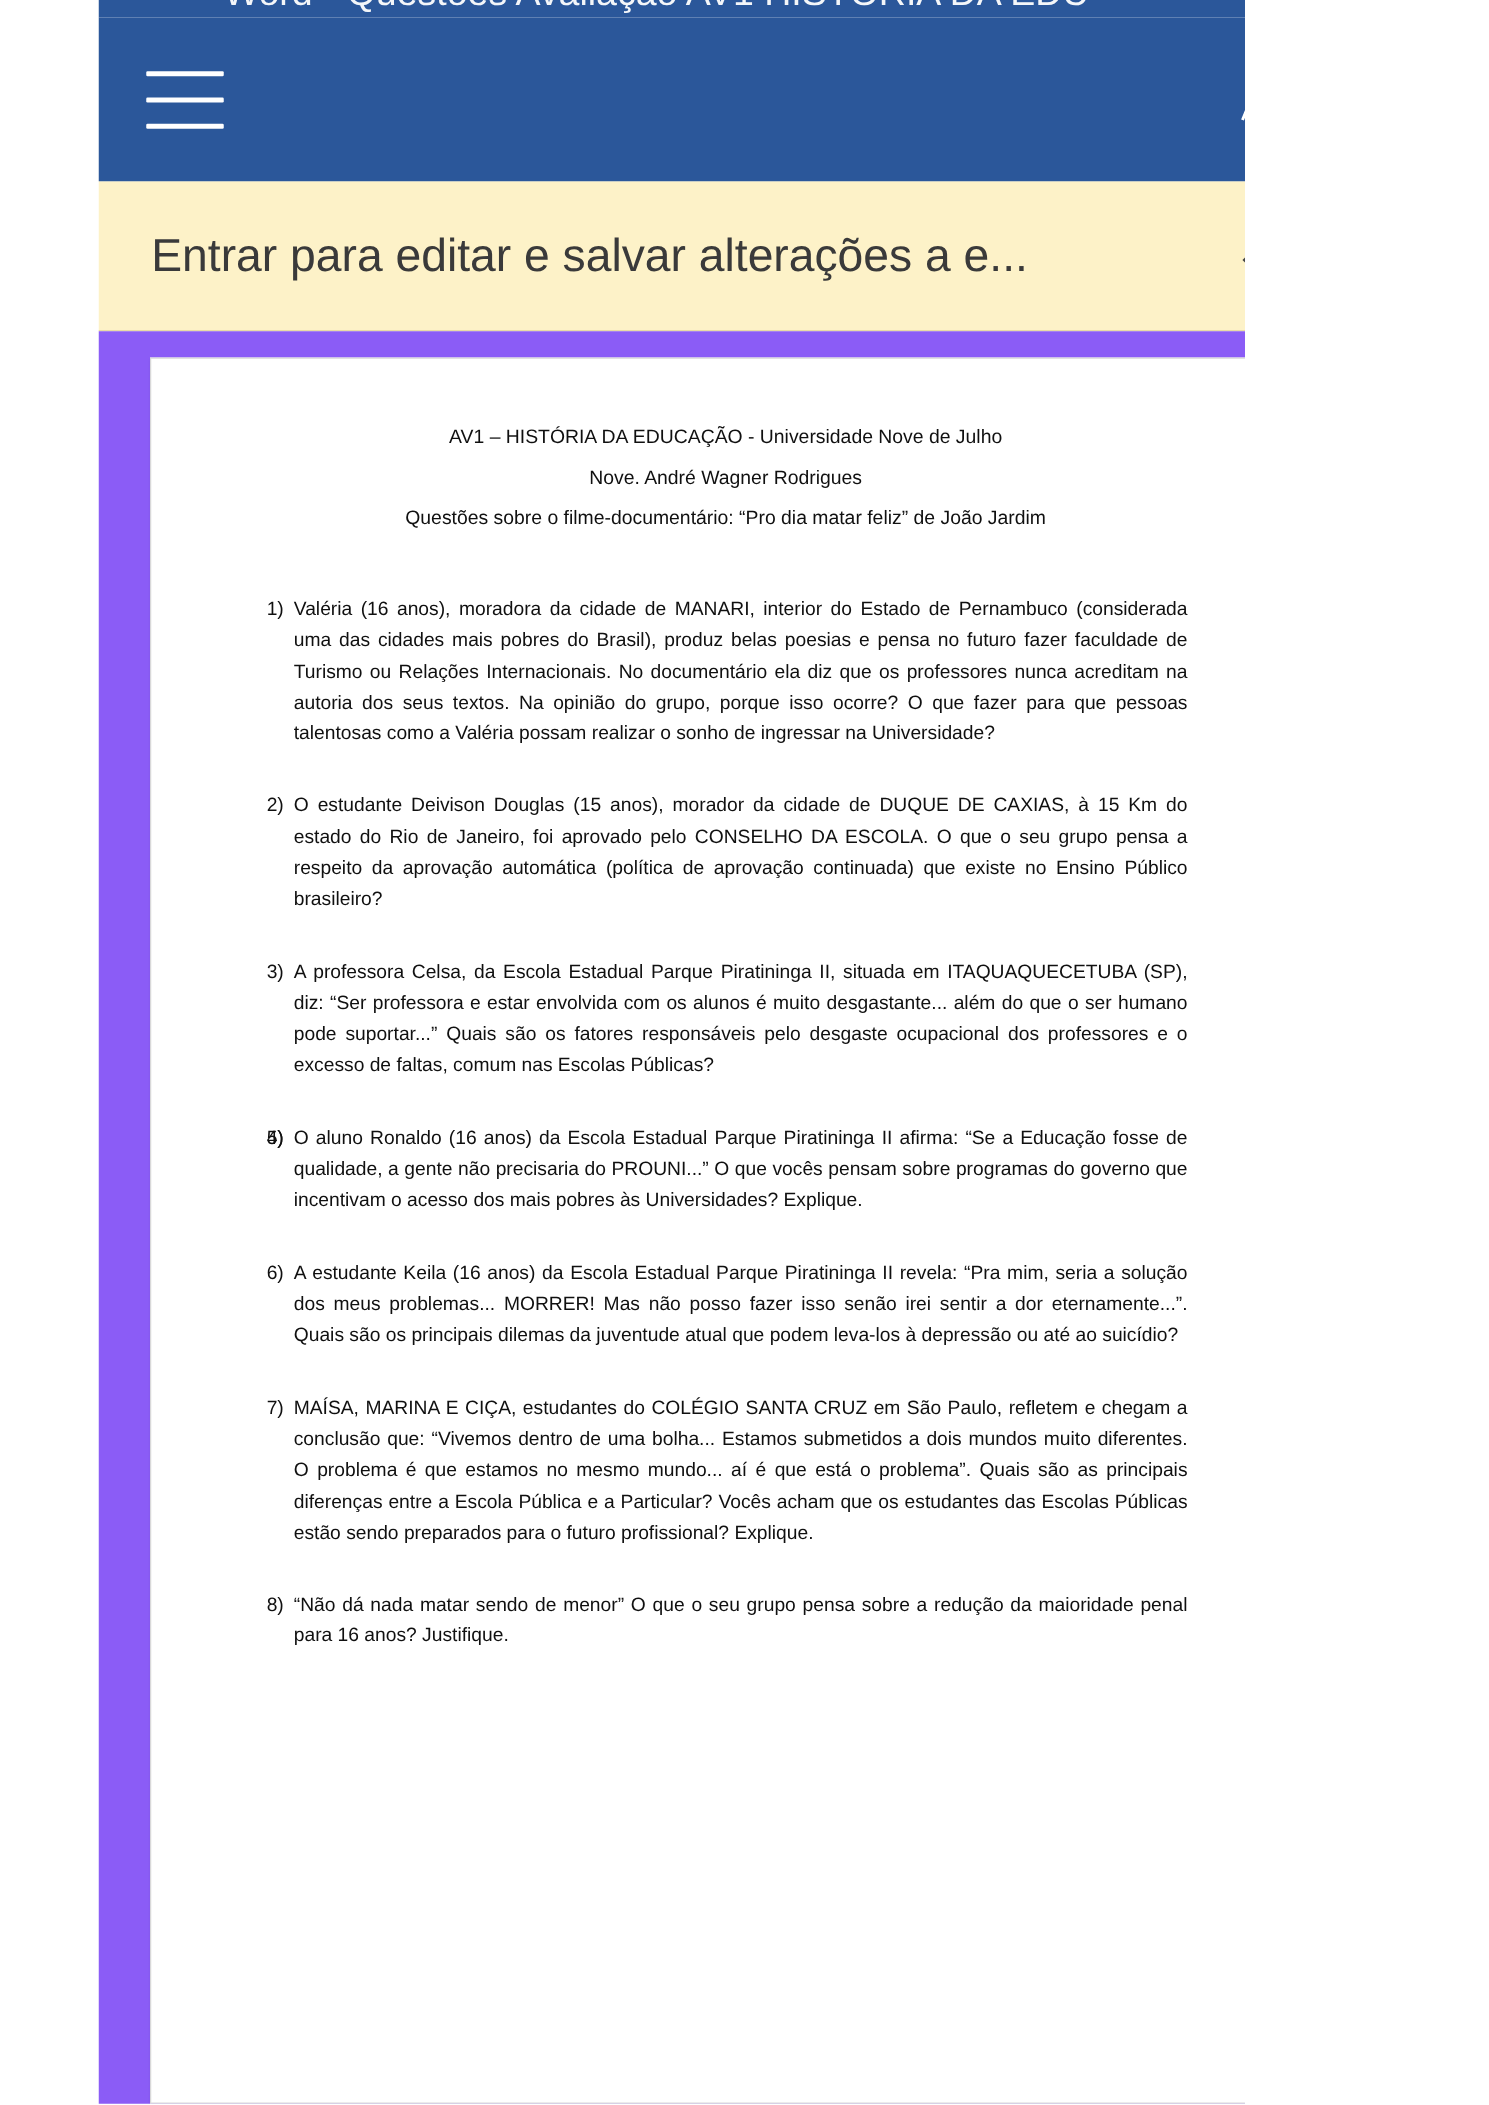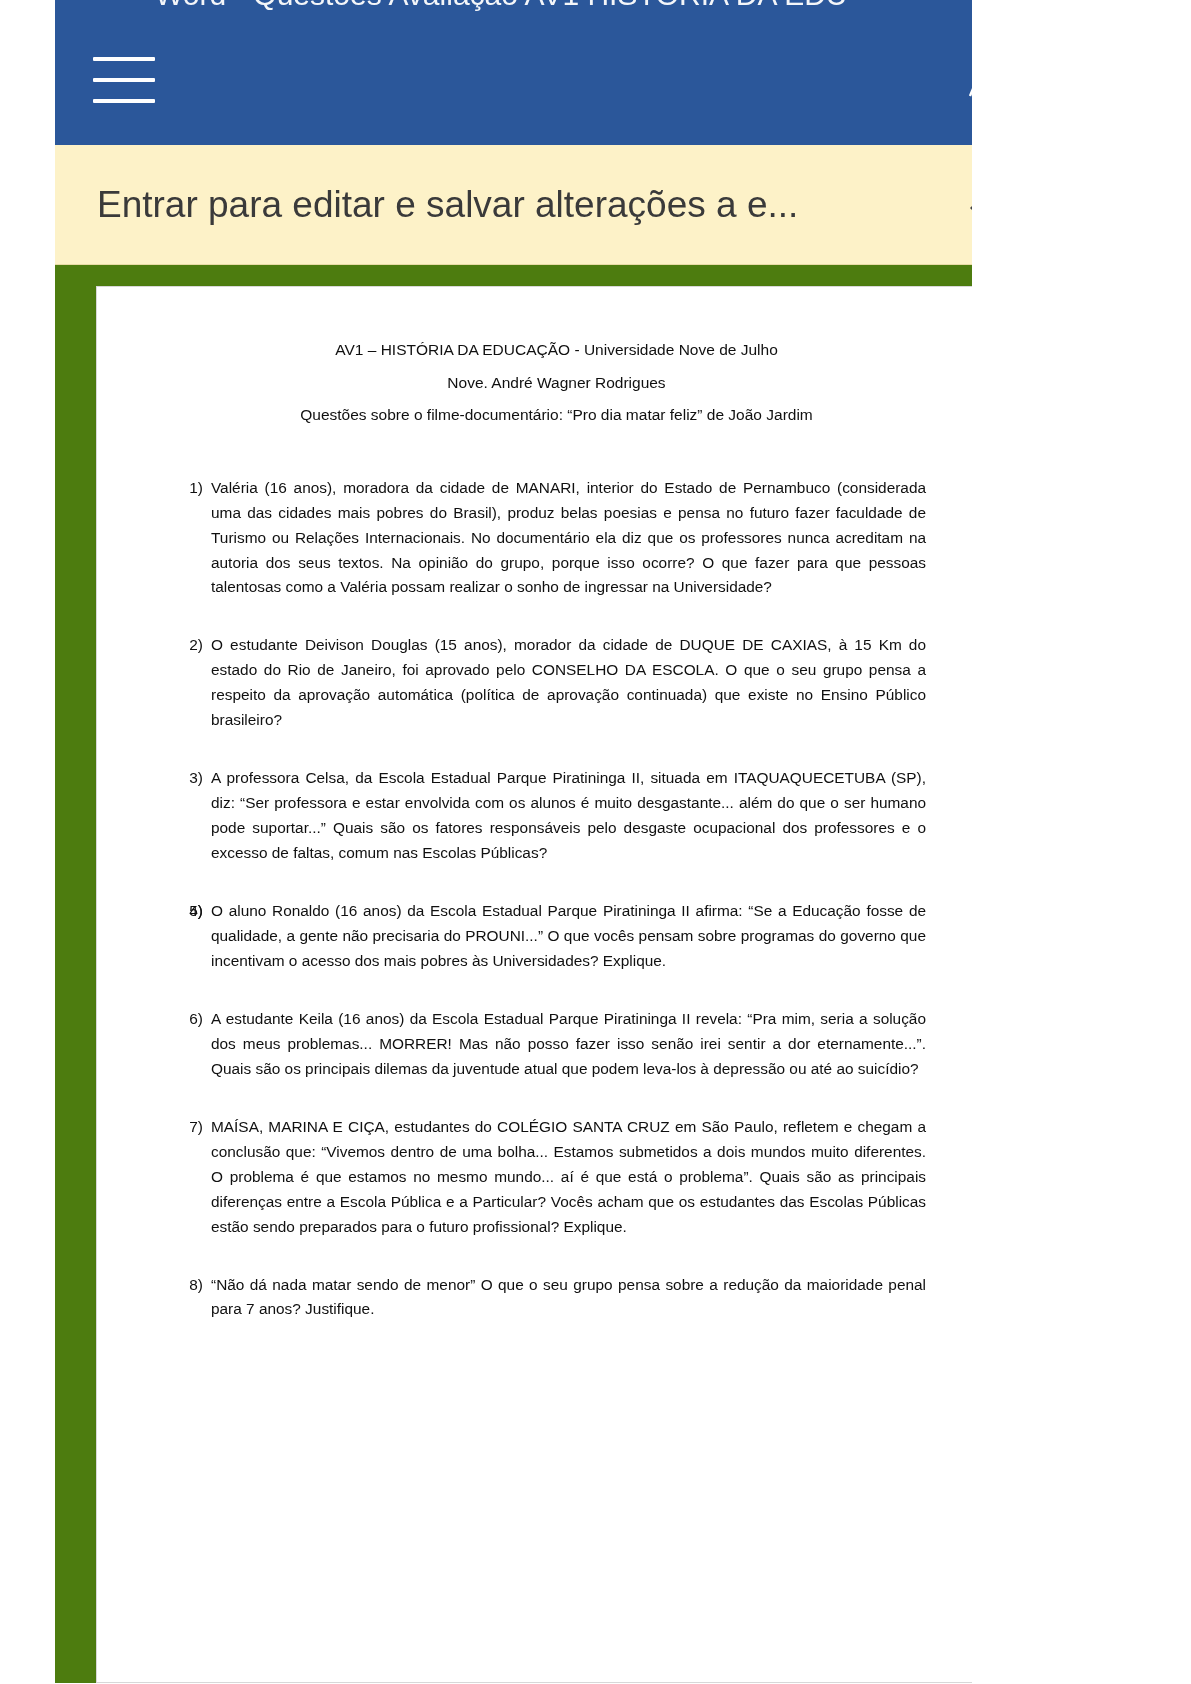--- a/index.html
+++ b/index.html
@@ -8,20 +8,21 @@
     padding: 0;
     background: #ffffff;
     font-family: "Liberation Sans", sans-serif;
   }
   #page {
     position: relative;
     width: 972px;
     height: 1684px;
     background: #ffffff;
     overflow: hidden;
+    margin-left: 24px;
   }
 
   
   .gutter-left {
     position: absolute;
     top: 0; left: 0;
     width: 55px; height: 1684px;
     background: #ffffff;
   }
   .gutter-right {
@@ -119,21 +120,21 @@
     top: 10px;
     width: 30px;
     height: 30px;
     border-right: 4px solid #444;
     border-bottom: 4px solid #444;
     transform: rotate(45deg);
   }
 
   
   .doc-area {
-    background: #4d7c0f;
+    background: #8b5cf6;
     padding: 21px 41px 0 41px;
     height: calc(1684px - 14px - 131px - 121px);
     overflow: hidden;
   }
   .page-sheet {
     background: #ffffff;
     border: 1px solid #d8d8d8;
     box-shadow: 0 1px 2px rgba(0,0,0,.07);
     height: 100%;
     padding: 47px 62px 0 62px;
@@ -239,21 +240,21 @@
           <li>
             <span class="num">6)</span>
             <span>A estudante Keila (16 anos) da Escola Estadual Parque Piratininga II revela: “Pra mim, seria a solução dos meus problemas... MORRER! Mas não posso fazer isso senão irei sentir a dor eternamente...”. Quais são os principais dilemas da juventude atual que podem leva-los à depressão ou até ao suicídio?</span>
           </li>
           <li>
             <span class="num">7)</span>
             <span>MAÍSA, MARINA E CIÇA, estudantes do COLÉGIO SANTA CRUZ em São Paulo, refletem e chegam a conclusão que: “Vivemos dentro de uma bolha... Estamos submetidos a dois mundos muito diferentes. O problema é que estamos no mesmo mundo... aí é que está o problema”. Quais são as principais diferenças entre a Escola Pública e a Particular? Vocês acham que os estudantes das Escolas Públicas estão sendo preparados para o futuro profissional? Explique.</span>
           </li>
           <li>
             <span class="num">8)</span>
-            <span>“Não dá nada matar sendo de menor” O que o seu grupo pensa sobre a redução da maioridade penal para 7 anos? Justifique.</span>
+            <span>“Não dá nada matar sendo de menor” O que o seu grupo pensa sobre a redução da maioridade penal para 16 anos? Justifique.</span>
           </li>
         </ol>
 
       </div>
     </div>
 
   </div>
 </div>
 
 </body></html>

